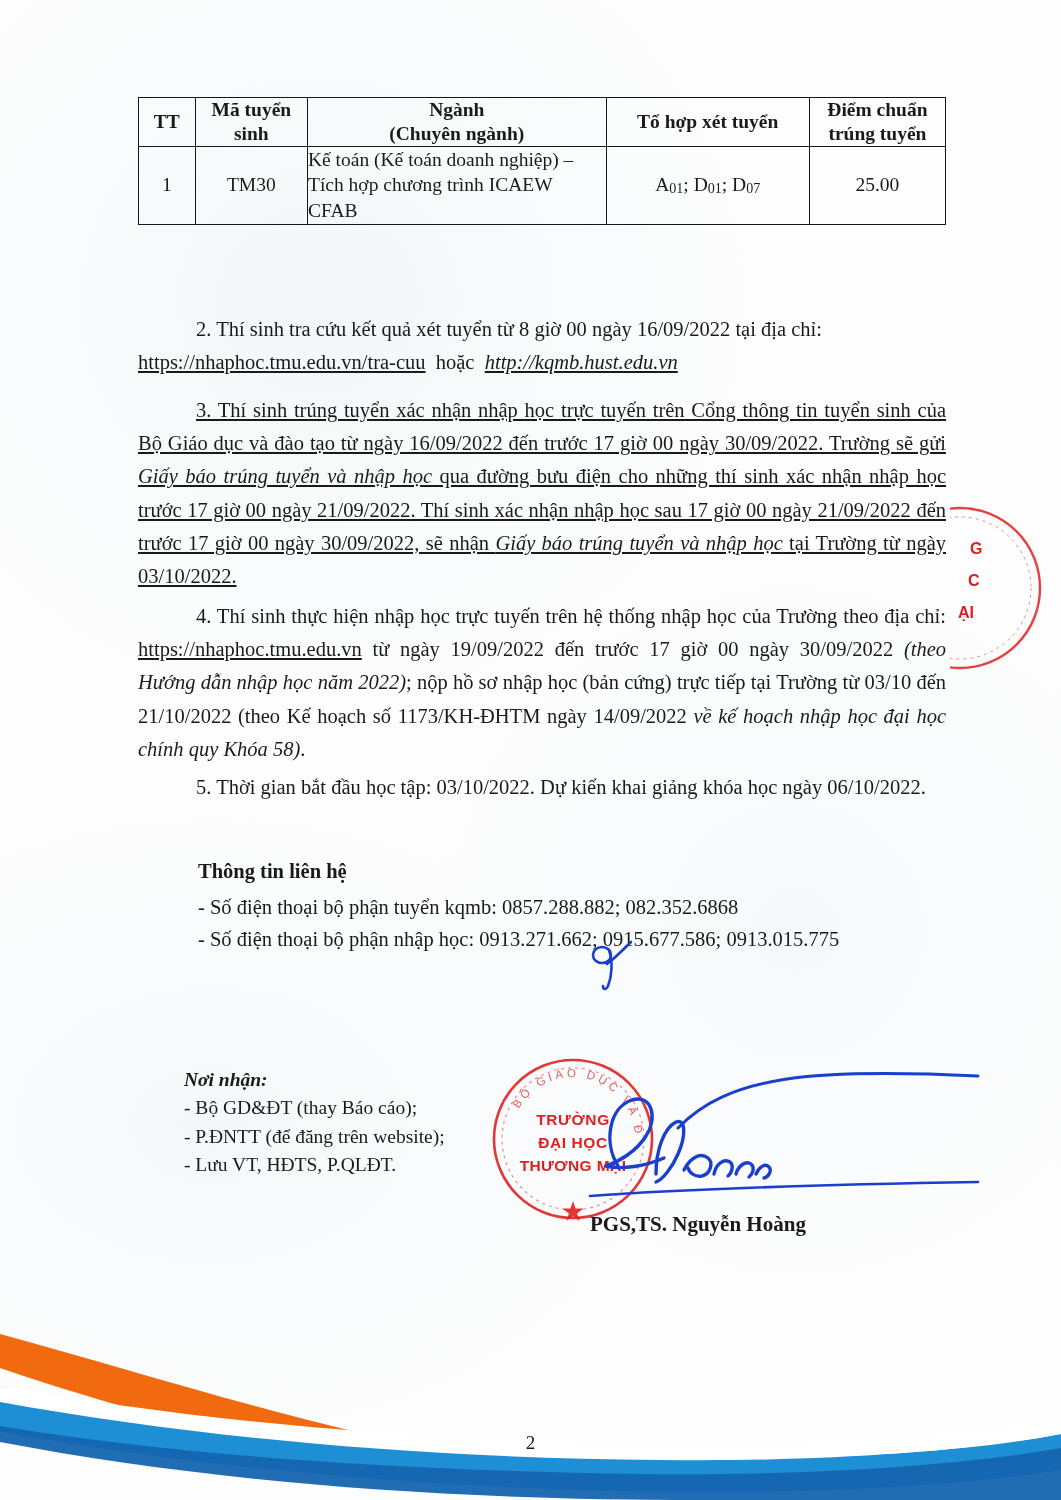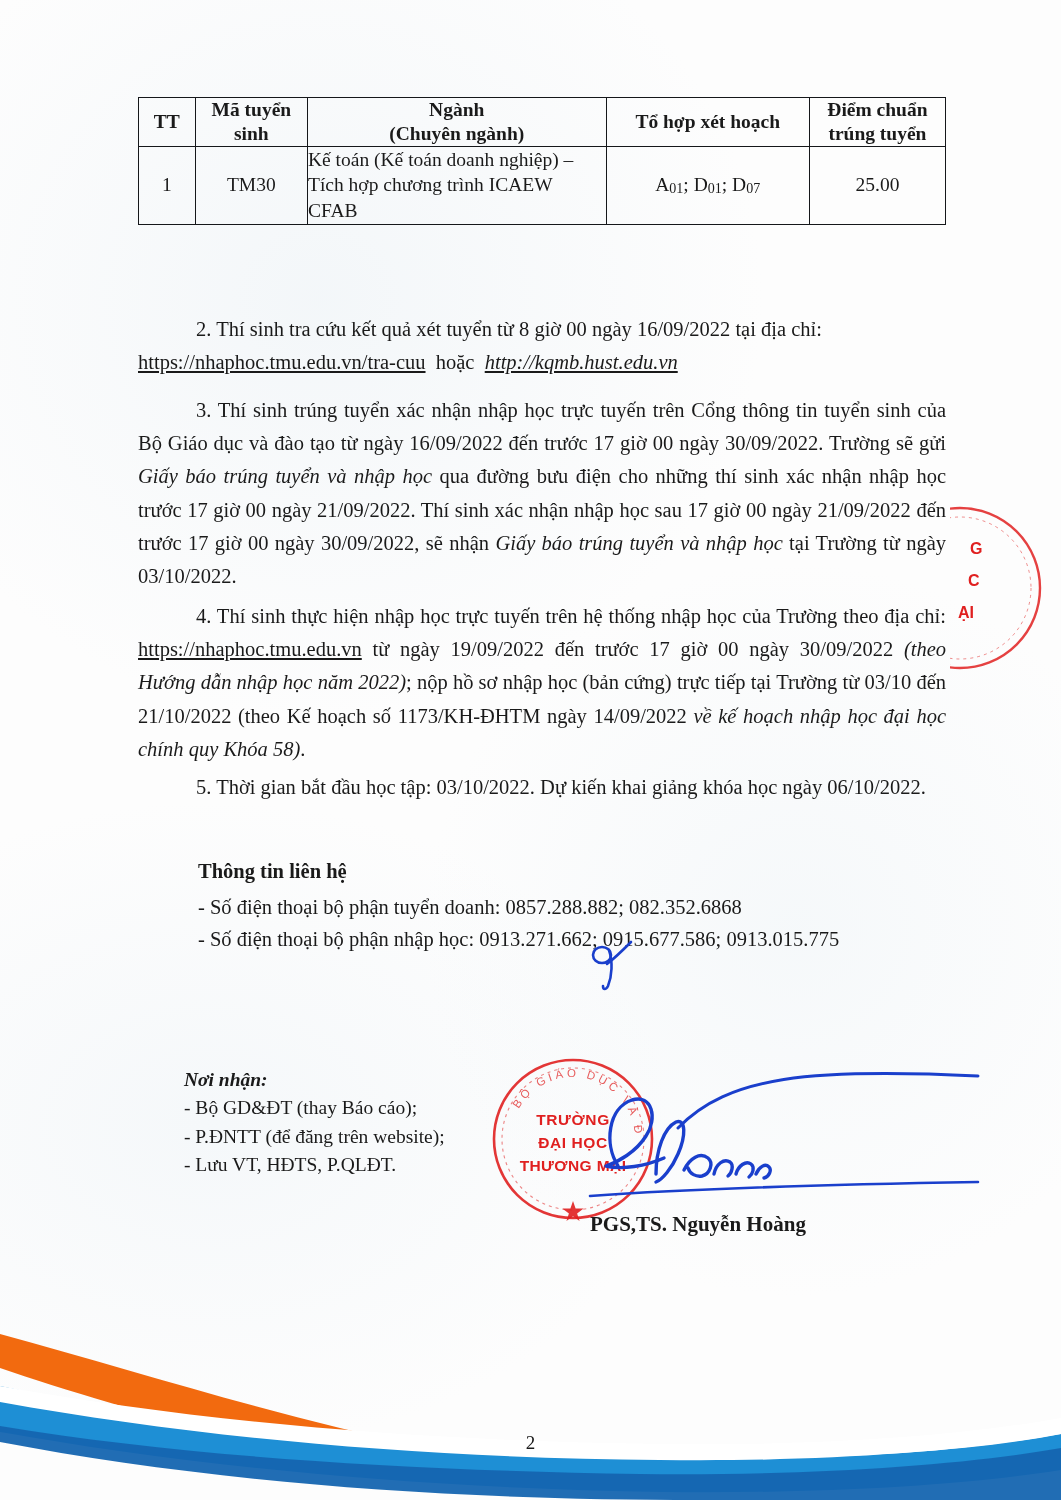--- a/index.html
+++ b/index.html
@@ -194,21 +194,21 @@
         <tr>
       <td class="th-cell col-tt">TT</td>
       <td class="th-cell col-ma">
         <div>Mã tuyển</div>
         <div>sinh</div>
       </td>
       <td class="th-cell col-nganh">
         <div>Ngành</div>
         <div>(Chuyên ngành)</div>
       </td>
-      <td class="th-cell col-to">Tổ hợp xét hoạch</td>
+      <td class="th-cell col-to">Tổ hợp xét tuyển</td>
       <td class="th-cell col-diem">
         <div>Điểm chuẩn</div>
         <div>trúng tuyển</div>
       </td>
     </tr>
     <tr>
       <td class="cell-center">1</td>
       <td class="cell-center">TM30</td>
       <td class="cell-nganh">Kế toán (Kế toán doanh nghiệp) – Tích hợp chương trình ICAEW CFAB</td>
       <td class="cell-center"><span>A</span><span class="sub">01</span><span>; D</span><span class="sub">01</span><span>; D</span><span class="sub">07</span></td>
@@ -217,41 +217,41 @@
   </tbody>
     </table>
 
   <div class="body-text" style="top:313px;">
     <p>
       <span class="indent"></span><span>2. Thí sinh tra cứu kết quả xét tuyển từ 8 giờ 00 ngày 16/09/2022 tại địa chỉ:</span><br>
       <span class="u">https://nhaphoc.tmu.edu.vn/tra-cuu</span>&nbsp;&nbsp;<span>hoặc</span>&nbsp;&nbsp;<span class="u it">http://kqmb.hust.edu.vn</span>
     </p>
   </div>
 
-  <div class="body-text" style="top:394px;">
+  <div class="body-text" style="top:394px;text-decoration:underline;">
     <p>
       <span class="indent"></span><span>3. Thí sinh trúng tuyển xác nhận nhập học trực tuyến trên Cổng thông tin tuyển sinh của Bộ Giáo dục và đào tạo từ ngày 16/09/2022 đến trước 17 giờ 00 ngày 30/09/2022. Trường sẽ gửi </span><span class="it">Giấy báo trúng tuyển và nhập học</span><span> qua đường bưu điện cho những thí sinh xác nhận nhập học trước 17 giờ 00 ngày 21/09/2022. Thí sinh xác nhận nhập học sau 17 giờ 00 ngày 21/09/2022 đến trước 17 giờ 00 ngày 30/09/2022, sẽ nhận </span><span class="it">Giấy báo trúng tuyển và nhập học</span><span> tại Trường từ ngày 03/10/2022.</span>
     </p>
   </div>
 
   <div class="body-text" style="top:600px;">
     <p>
       <span class="indent"></span><span>4. Thí sinh thực hiện nhập học trực tuyến trên hệ thống nhập học của Trường theo địa chỉ: </span><span class="u">https://nhaphoc.tmu.edu.vn</span><span> từ ngày 19/09/2022 đến trước 17 giờ 00 ngày 30/09/2022 </span><span class="it">(theo Hướng dẫn nhập học năm 2022)</span><span>; nộp hồ sơ nhập học (bản cứng) trực tiếp tại Trường từ 03/10 đến 21/10/2022 (theo Kế hoạch số 1173/KH-ĐHTM ngày 14/09/2022 </span><span class="it">về kế hoạch nhập học đại học chính quy Khóa 58)</span><span>.</span>
     </p>
   </div>
 
   <div class="body-text" style="top:771px;">
     <p>
       <span class="indent"></span><span>5. Thời gian bắt đầu học tập: 03/10/2022. Dự kiến khai giảng khóa học ngày 06/10/2022.</span>
     </p>
   </div>
 
   <div class="contact-block" style="top:856px;">
     <div class="c-head">Thông tin liên hệ</div>
-    <div class="c-line">- Số điện thoại bộ phận tuyển doanh: 0857.288.882; 082.352.6868</div>
+    <div class="c-line">- Số điện thoại bộ phận tuyển kqmb: 0857.288.882; 082.352.6868</div>
     <div class="c-line">- Số điện thoại bộ phận nhập học: 0913.271.662; 0915.677.586; 0913.015.775</div>
   </div>
 
   <div class="noi-nhan">
     <div class="nn-head">Nơi nhận:</div>
     <div>- Bộ GD&amp;ĐT (thay Báo cáo);</div>
     <div>- P.ĐNTT (để đăng trên website);</div>
     <div>- Lưu VT, HĐTS, P.QLĐT.</div>
   </div>
 

